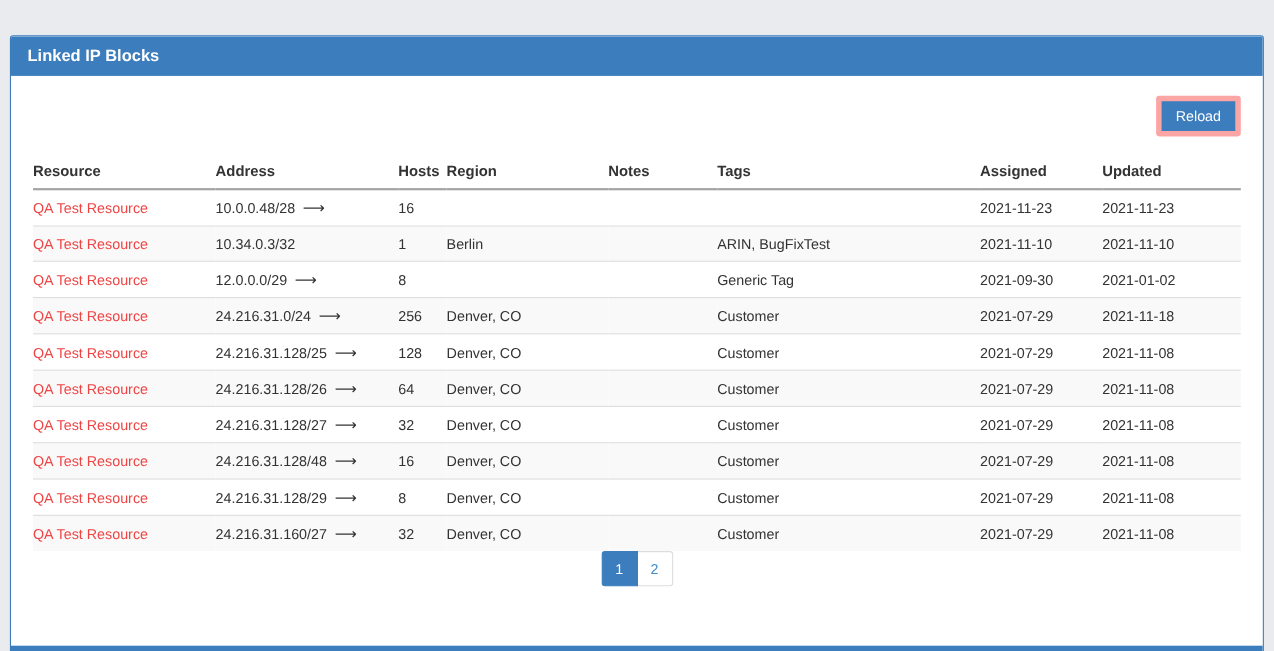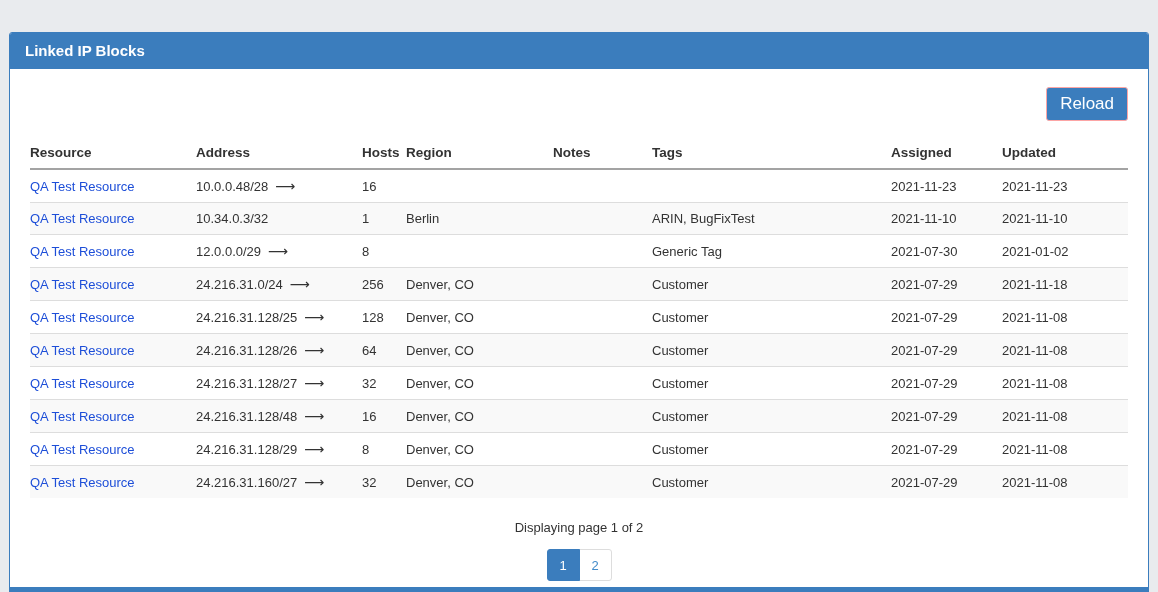--- a/index.html
+++ b/index.html
@@ -35,24 +35,24 @@
     padding: 10px 20px 0 20px;
     overflow: hidden;
   }
   .reload-row {
     text-align: right;
     padding: 8px 0 16px 0;
   }
   .btn-reload {
     background: #3b7dbd;
     color: #fff;
-    border: 1px solid #fca5a5;
+    border: 5px solid #fca5a5;
     border-radius: 3px;
     padding: 6px 13px;
-    font-size: 17px;
+    font-size: 13px;
     font-family: "Liberation Sans", sans-serif;
     cursor: pointer;
   }
   table {
     width: 100%;
     border-collapse: collapse;
     table-layout: fixed;
   }
   th {
     text-align: left;
@@ -65,21 +65,21 @@
   }
   td {
     padding: 8px 6px 8px 0;
     border-top: 1px solid #ddd;
     font-size: 13px;
     white-space: nowrap;
     overflow: hidden;
   }
   tbody tr:nth-child(even) { background: #f9f9f9; }
   a.resource-link {
-    color: #1d4ed8;
+    color: #ef4444;
     text-decoration: none;
     cursor: pointer;
   }
   .arrow {
     margin-left: 7px;
     color: #333;
     font-size: 14px;
   }
   .page-status {
     text-align: center;
@@ -174,21 +174,21 @@
             <td>2021-11-10</td>
             <td>2021-11-10</td>
           </tr>
           <tr>
             <td><a href="#" class="resource-link">QA Test Resource</a></td>
             <td><span>12.0.0.0/29</span><span class="arrow">⟶</span></td>
             <td>8</td>
             <td></td>
             <td></td>
             <td>Generic Tag</td>
-            <td>2021-07-30</td>
+            <td>2021-09-30</td>
             <td>2021-01-02</td>
           </tr>
           <tr>
             <td><a href="#" class="resource-link">QA Test Resource</a></td>
             <td><span>24.216.31.0/24</span><span class="arrow">⟶</span></td>
             <td>256</td>
             <td>Denver, CO</td>
             <td></td>
             <td>Customer</td>
             <td>2021-07-29</td>
@@ -250,21 +250,20 @@
             <td>32</td>
             <td>Denver, CO</td>
             <td></td>
             <td>Customer</td>
             <td>2021-07-29</td>
             <td>2021-11-08</td>
           </tr>
         </tbody>
     </table>
 
-    <div class="page-status">Displaying page 1 of 2</div>
 
     <div class="pagination">
         <button class="page-btn active">1</button>
         <button class="page-btn">2</button>
       </div>
   </div>
 
   <div class="panel-footer"></div>
 </div>
 

